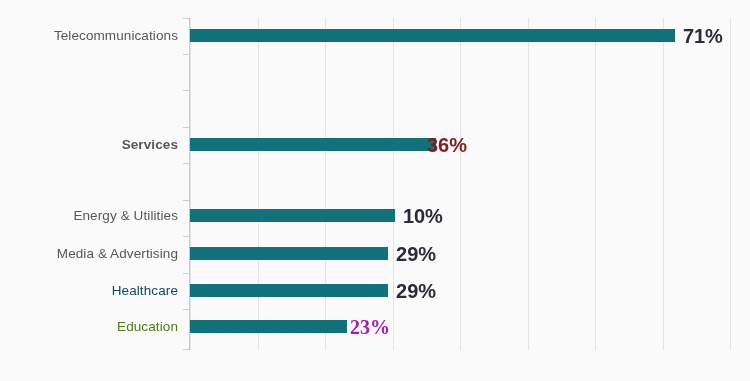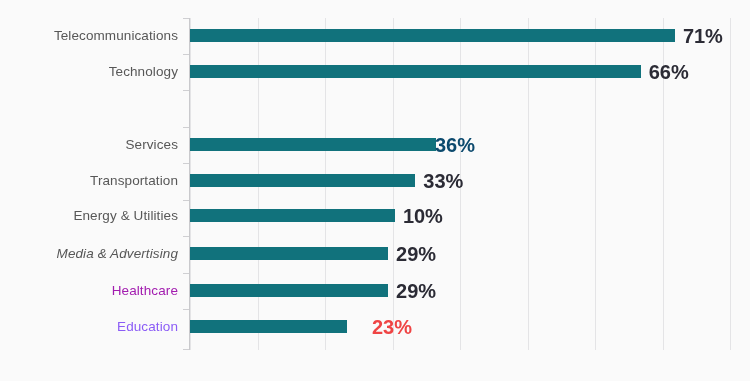--- a/index.html
+++ b/index.html
@@ -133,70 +133,56 @@
   <div class="y-tick" style="top:349px"></div>
 
   <div class="bar-row" style="top:18px">
     <div class="cat-label" style="color: rgb(87, 87, 87);">Telecommunications</div>
     <div class="bar-track">
       <div class="bar" style="width: 484.878px; background: rgb(17, 114, 124);"></div>
       <div class="bar-value" style="left: 492.878px; color: rgb(43, 43, 53);">71%</div>
     </div>
   </div>
 
-  <div class="bar-row" style="top:54px">
-    <div class="cat-label" style="color: rgb(87, 87, 87);">Technology</div>
+
+
+  <div class="bar-row" style="top:127px">
+    <div class="cat-label" style="color: rgb(87, 87, 87); font-weight: bold;">Services</div>
     <div class="bar-track">
-      <div class="bar" style="width: 450.732px; background: rgb(17, 114, 124);"></div>
-      <div class="bar-value" style="left: 458.732px; color: rgb(43, 43, 53);">66%</div>
+      <div class="bar" style="width: 245.854px; background: rgb(17, 114, 124);"></div>
+      <div class="bar-value" style="left: 237px; color: #7f1d1d;">36%</div>
     </div>
   </div>
 
-
-  <div class="bar-row" style="top:127px">
-    <div class="cat-label" style="color: rgb(87, 87, 87);">Services</div>
-    <div class="bar-track">
-      <div class="bar" style="width: 245.854px; background: rgb(17, 114, 124);"></div>
-      <div class="bar-value" style="left: 245px; color: #0c4a6e;">36%</div>
-    </div>
-  </div>
-
-  <div class="bar-row" style="top:163px">
-    <div class="cat-label" style="color: rgb(87, 87, 87);">Transportation</div>
-    <div class="bar-track">
-      <div class="bar" style="width: 225.366px; background: rgb(17, 114, 124);"></div>
-      <div class="bar-value" style="left: 233.366px; color: rgb(43, 43, 53);">33%</div>
-    </div>
-  </div>
 
   <div class="bar-row" style="top:198px">
     <div class="cat-label" style="color: rgb(87, 87, 87);">Energy &amp; Utilities</div>
     <div class="bar-track">
       <div class="bar" style="width: 204.878px; background: rgb(17, 114, 124);"></div>
       <div class="bar-value" style="left: 212.878px; color: rgb(43, 43, 53);">10%</div>
     </div>
   </div>
 
   <div class="bar-row" style="top:236px">
-    <div class="cat-label" style="color: rgb(87, 87, 87); font-style: italic;">Media &amp; Advertising</div>
+    <div class="cat-label" style="color: rgb(87, 87, 87);">Media &amp; Advertising</div>
     <div class="bar-track">
       <div class="bar" style="width: 198.049px; background: rgb(17, 114, 124);"></div>
       <div class="bar-value" style="left: 206.049px; color: rgb(43, 43, 53);">29%</div>
     </div>
   </div>
 
   <div class="bar-row" style="top:273px">
-    <div class="cat-label" style="color: #a21caf;">Healthcare</div>
+    <div class="cat-label" style="color: #0c4a6e;">Healthcare</div>
     <div class="bar-track">
       <div class="bar" style="width: 198.049px; background: rgb(17, 114, 124);"></div>
       <div class="bar-value" style="left: 206.049px; color: rgb(43, 43, 53);">29%</div>
     </div>
   </div>
 
   <div class="bar-row" style="top:309px">
-    <div class="cat-label" style="color: #8b5cf6;">Education</div>
+    <div class="cat-label" style="color: #4d7c0f;">Education</div>
     <div class="bar-track">
       <div class="bar" style="width: 157.073px; background: rgb(17, 114, 124);"></div>
-      <div class="bar-value" style="left: 182px; color: #ef4444;">23%</div>
+      <div class="bar-value" style="left: 160px; color: #a21caf; font-family: Liberation Serif, serif;">23%</div>
     </div>
   </div>
 
 </div>
 
 </body></html>

